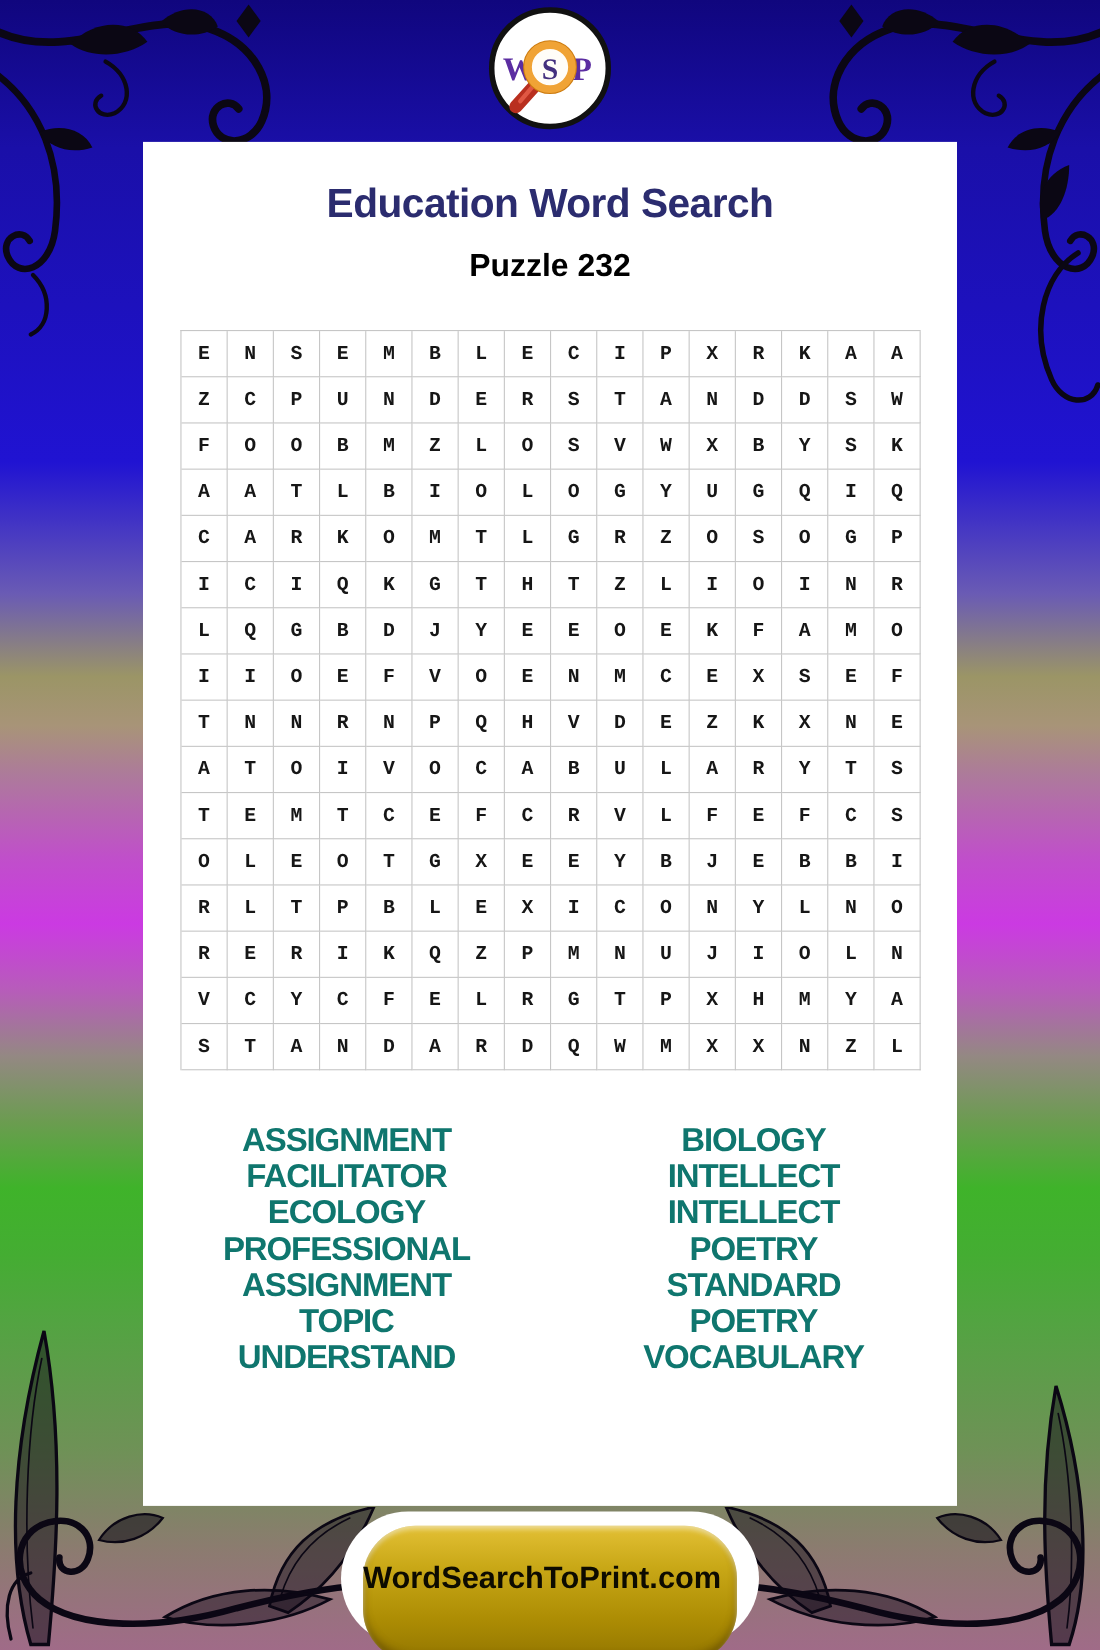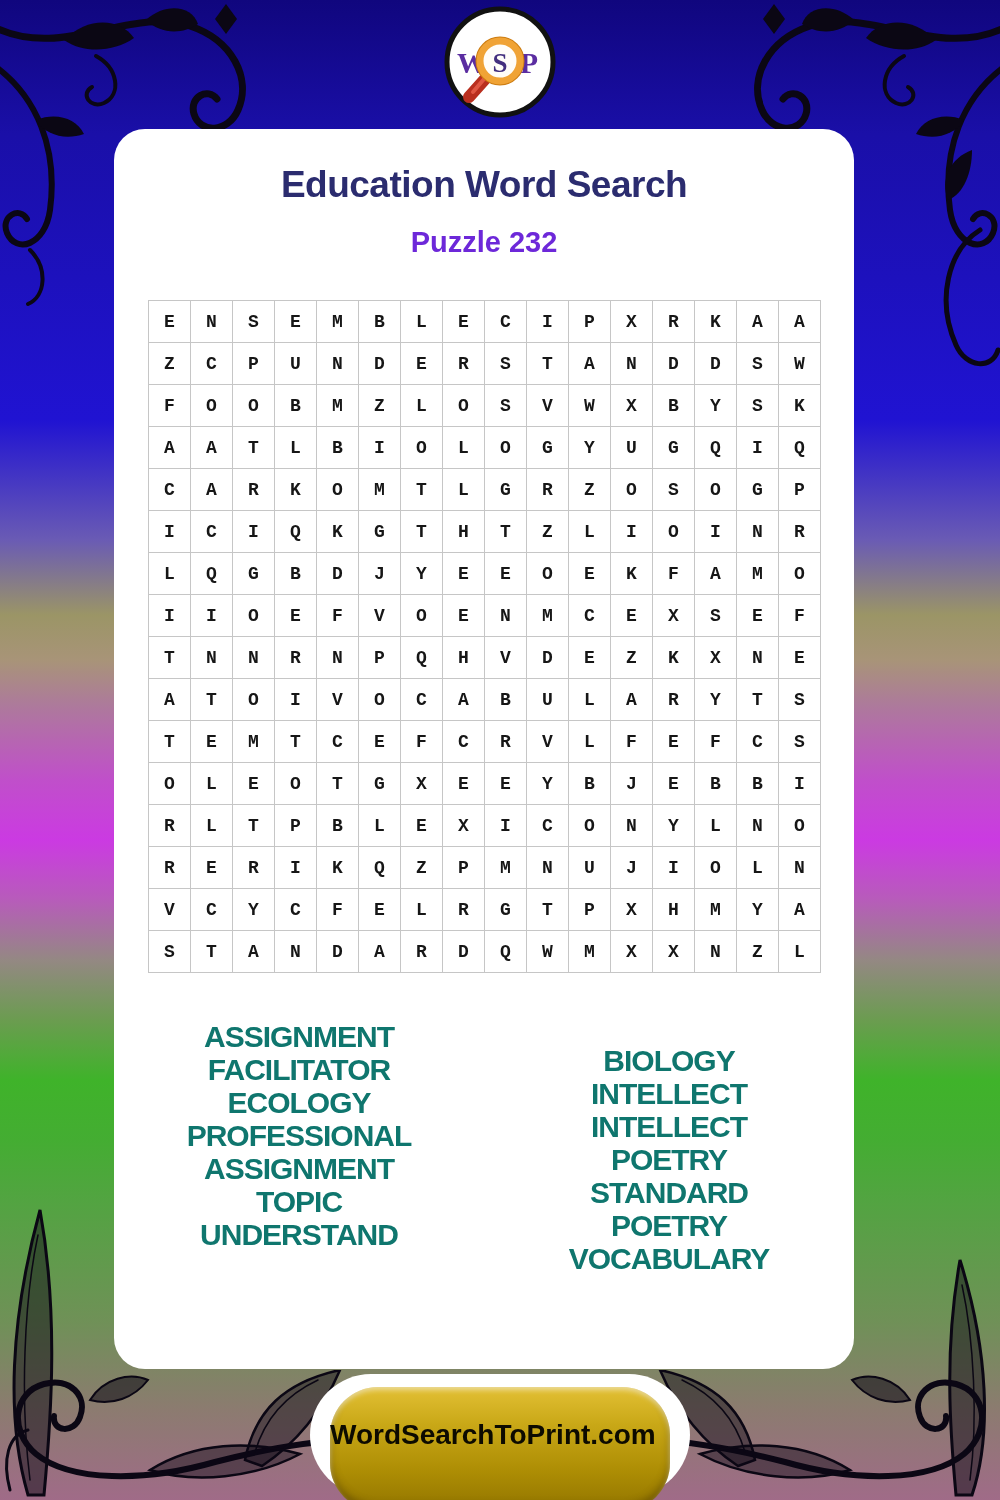--- a/index.html
+++ b/index.html
@@ -13,36 +13,36 @@
   .orn{position:absolute;pointer-events:none;}
   .orn-tl{left:0;top:0;}
   .orn-tr{right:0;top:0;transform:scaleX(-1);}
   .orn-bl{left:0;bottom:0;}
   .orn-br{right:0;bottom:0;transform:scaleX(-1);}
   .orn-tall-l{left:0;bottom:0;}
   .orn-tall-r{right:0;bottom:0;transform:scaleX(-1);}
 
   .logo{position:absolute;left:443px;top:5px;width:114px;height:114px;z-index:6;}
 
-  .card{position:absolute;left:114px;top:129px;width:740px;height:1240px;background:#ffffff;z-index:3;border-radius:31px;}
+  .card{position:absolute;left:130px;top:129px;width:740px;height:1240px;background:#ffffff;z-index:3;}
   .title{position:absolute;left:0;top:35px;width:100%;margin:0;text-align:center;
     font-size:37px;font-weight:bold;color:#2b2c6f;letter-spacing:-0.5px;}
   .subtitle{position:absolute;left:0;top:97px;width:100%;margin:0;text-align:center;
-    font-size:29px;font-weight:bold;color:#6d28d9;}
+    font-size:29px;font-weight:bold;color:#000000;}
 
   .grid{position:absolute;left:34px;top:171px;display:grid;
     grid-template-columns:repeat(16,42px);grid-auto-rows:42px;
     border-top:1px solid #c6c6c6;border-left:1px solid #c6c6c6;background:#fff;}
   .cell{border-right:1px solid #c6c6c6;border-bottom:1px solid #c6c6c6;
     display:flex;align-items:center;justify-content:center;
     font-family:"Liberation Mono",monospace;font-weight:bold;font-size:18px;color:#161616;}
 
   .wcol{position:absolute;top:891px;width:330px;text-align:center;}
   .wcol-left{left:20px;}
-  .wcol-right{left:390px;margin-top:24px;}
+  .wcol-right{left:390px;}
   .word{line-height:33px;font-size:30px;font-weight:bold;color:#0f766e;letter-spacing:-1px;}
 
   .btn-halo{position:absolute;left:310px;top:1374px;width:380px;height:122px;
     background:#ffffff;border-radius:61px;z-index:5;}
   .btn{position:absolute;left:20px;top:13px;width:340px;height:124px;border-radius:48px;
     background:linear-gradient(180deg,#e3c035 0%,#c9a817 30%,#ad8d04 68%,#927500 100%);
     box-shadow:inset 0 3px 5px rgba(255,255,255,0.5), inset 0 -5px 8px rgba(60,40,0,0.45);
     text-align:left;line-height:96px;font-size:28px;font-weight:bold;color:#0d0b00;cursor:pointer;}
 </style>
 </head>

